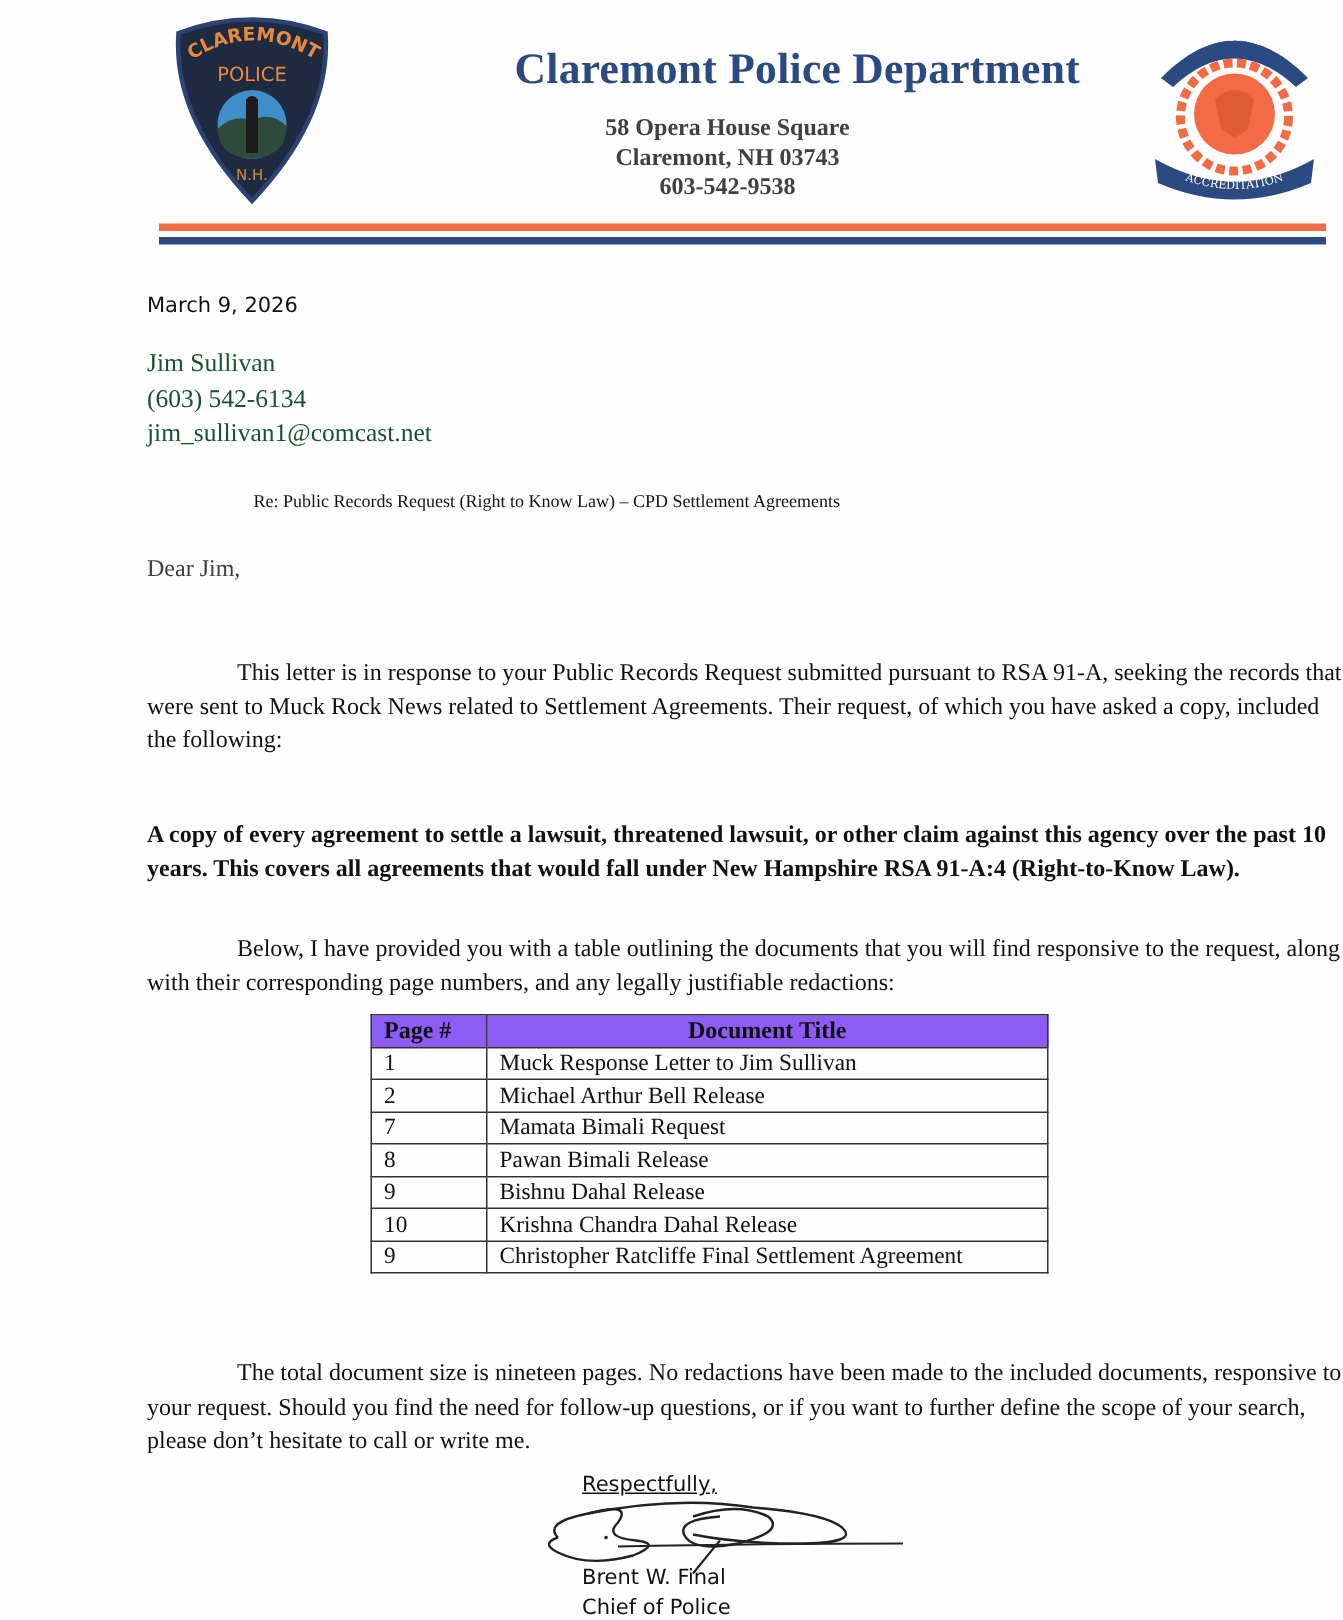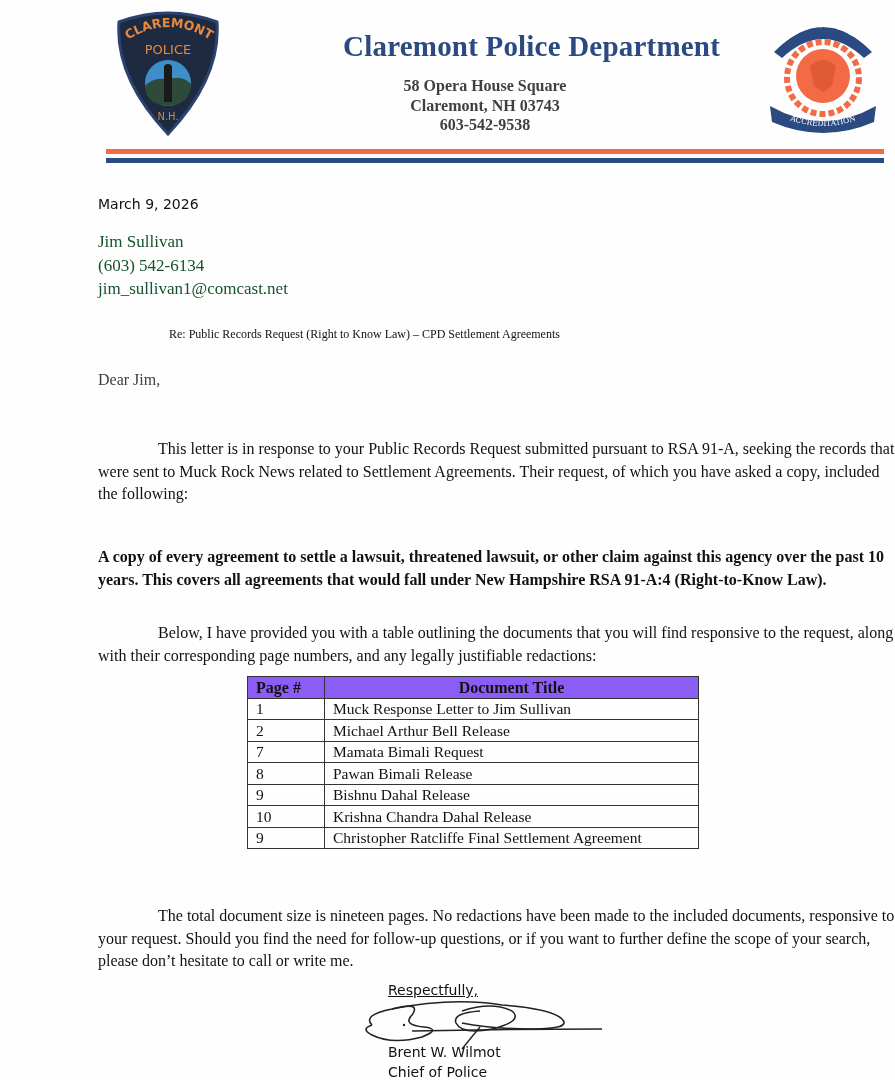--- a/index.html
+++ b/index.html
@@ -167,15 +167,15 @@
 
   <svg class="signature" viewBox="0 0 250 55">
     <path d="M20,30 Q10,20 40,14 Q70,6 60,20 Q50,30 72,32 Q90,34 70,42 Q40,50 20,40 Q8,34 20,30" fill="none" stroke="#222" stroke-width="1.6"></path>
     <path d="M40,14 Q100,2 150,10 Q200,14 210,24 Q220,34 180,34 Q140,34 110,28" fill="none" stroke="#222" stroke-width="1.6"></path>
     <path d="M110,16 Q140,6 160,16 Q172,26 140,34 Q110,40 104,28 Q100,18 128,16" fill="none" stroke="#222" stroke-width="1.6"></path>
     <path d="M60,36 Q150,34 250,34" fill="none" stroke="#222" stroke-width="1.4"></path>
     <path d="M128,32 Q118,44 110,54" fill="none" stroke="#222" stroke-width="1.4"></path>
     <circle cx="52" cy="30" r="1.2" fill="#222"></circle>
   </svg>
 
-  <div class="sig-name sans">Brent W. Wilmot</div>
+  <div class="sig-name sans">Brent W. Final</div>
   <div class="sig-title sans">Chief of Police</div>
 </div>
 
 </body></html>

